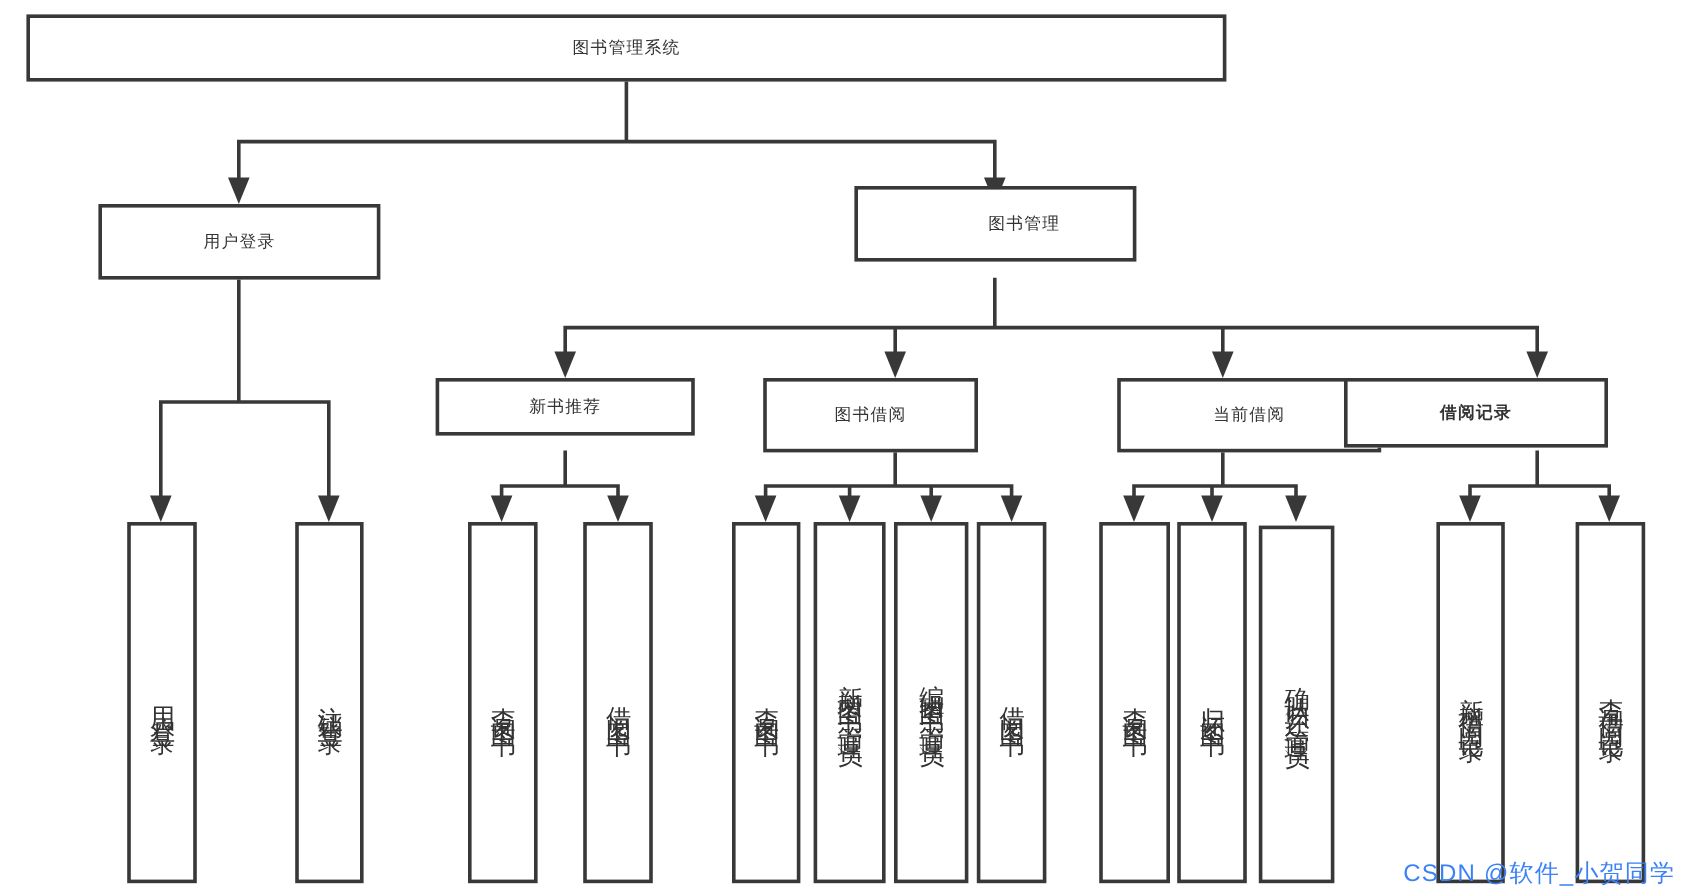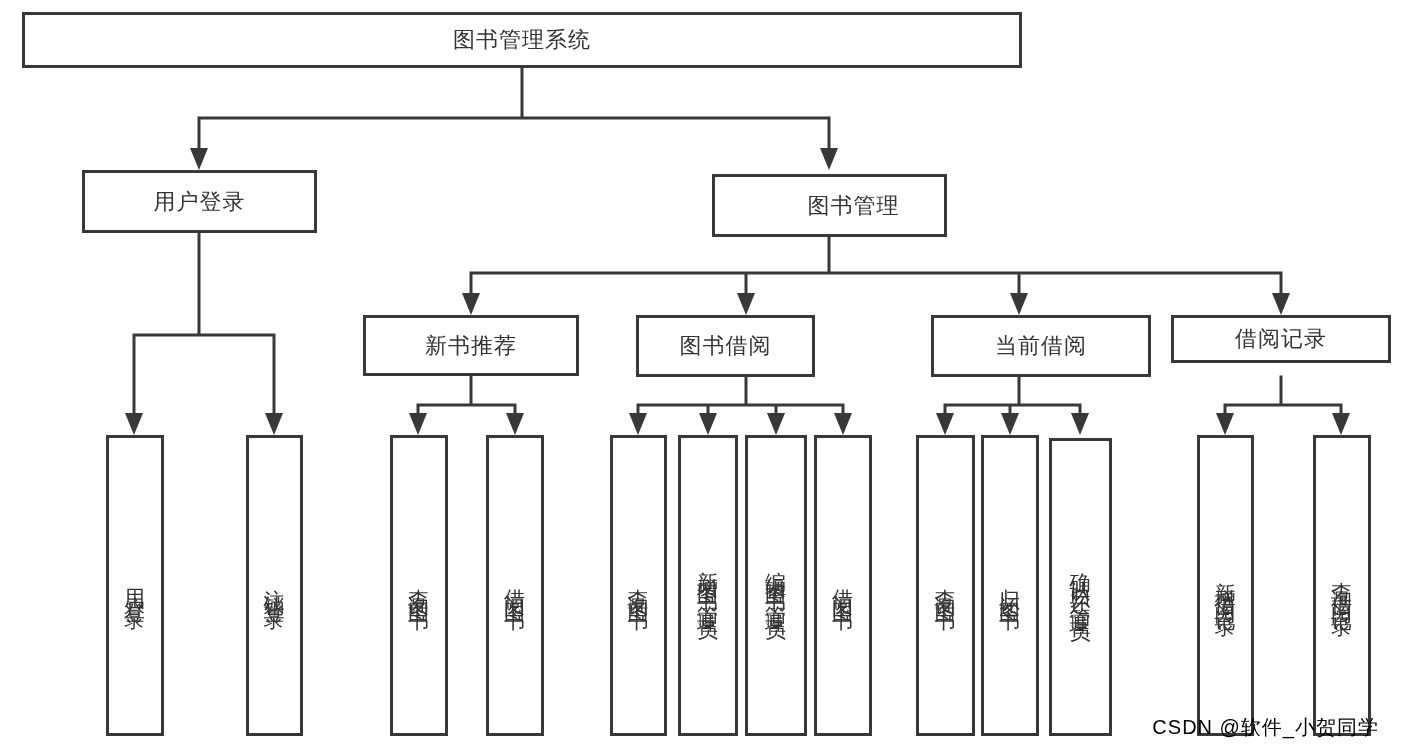--- a/index.html
+++ b/index.html
@@ -15,34 +15,34 @@
     position:absolute;
     box-sizing:border-box;
     border:3px solid #383838;
     background:#ffffff;
     display:flex;
     align-items:center;
     justify-content:center;
     color:#333333;
     z-index:2;
   }
-  .node.h { font-size:22px; letter-spacing:1px; }
+  .node.h { font-size:14px; letter-spacing:1px; }
   .node.v {
     writing-mode:vertical-rl;
     text-orientation:mixed;
     font-size:21px;
     letter-spacing:7px;
     line-height:1;
     text-align:center;
   }
   .watermark {
     position:absolute;
-    right:26px; bottom:6px;
+    right:9px; bottom:6px;
     font-size:20px;
-    color:#000000;
+    color:#3b82f6;
     letter-spacing:1px;
     z-index:5;
     white-space:nowrap;
     text-align:right;
   }
 </style>
 </head>
 <body>
 
 <div class="canvas">
@@ -83,26 +83,26 @@
       <polygon points="1001,413 1019,413 1010,435"></polygon>
       <polygon points="1071,413 1089,413 1080,435"></polygon>
       <polygon points="1216,413 1234,413 1225,435"></polygon>
       <polygon points="1332,413 1350,413 1341,435"></polygon>
     </g>
   </svg>
 
   <div class="node h" style="left:22px; top:12px; width:1000px; height:56px;">图书管理系统</div>
 
   <div class="node h" style="left:82px; top:170px; width:235px; height:63px;">用户登录</div>
-  <div class="node h" style="left:712px; top:174px; width:235px; height:63px;padding-left:48px;">图书管理</div>
+  <div class="node h" style="left:712px; top:155px; width:235px; height:63px;padding-left:48px;">图书管理</div>
 
-  <div class="node h" style="left:363px; top:315px; width:216px; height:61px;">新书推荐</div>
+  <div class="node h" style="left:363px; top:315px; width:216px; height:48px;">新书推荐</div>
   <div class="node h" style="left:636px; top:315px; width:179px; height:62px;">图书借阅</div>
   <div class="node h" style="left:931px; top:315px; width:220px; height:62px;">当前借阅</div>
-  <div class="node h" style="left:1171px; top:315px; width:220px; height:48px;">借阅记录</div>
+  <div class="node h" style="left:1120px; top:315px; width:220px; height:58px;font-weight:bold;">借阅记录</div>
 
   <div class="node v" style="left:106px; top:435px; width:58px; height:301px;">用户登录</div>
   <div class="node v" style="left:246px; top:435px; width:57px; height:301px;">注销登录</div>
 
   <div class="node v" style="left:390px; top:435px; width:58px; height:301px;">查询图书</div>
   <div class="node v" style="left:486px; top:435px; width:58px; height:301px;">借阅图书</div>
 
   <div class="node v" style="left:610px; top:435px; width:57px; height:301px;">查询图书</div>
   <div class="node v" style="left:678px; top:435px; width:60px; height:301px;">新增图书（管理员）</div>
   <div class="node v" style="left:745px; top:435px; width:62px; height:301px;">编辑图书（管理员）</div>

